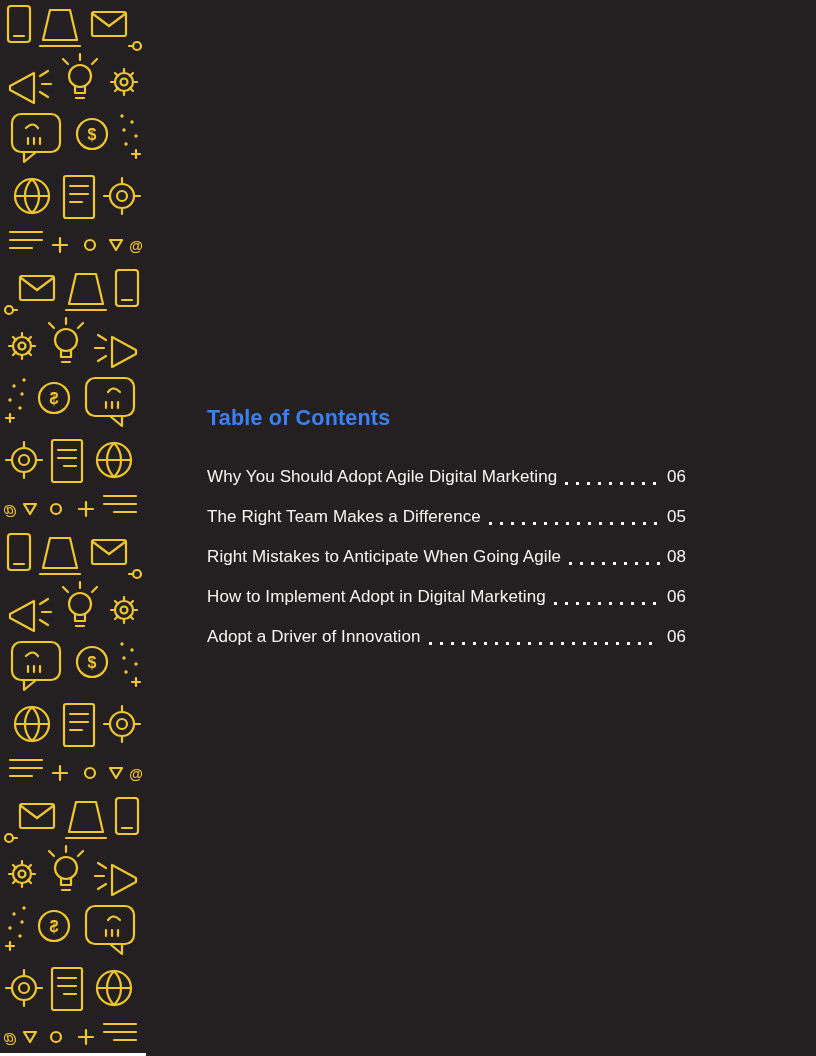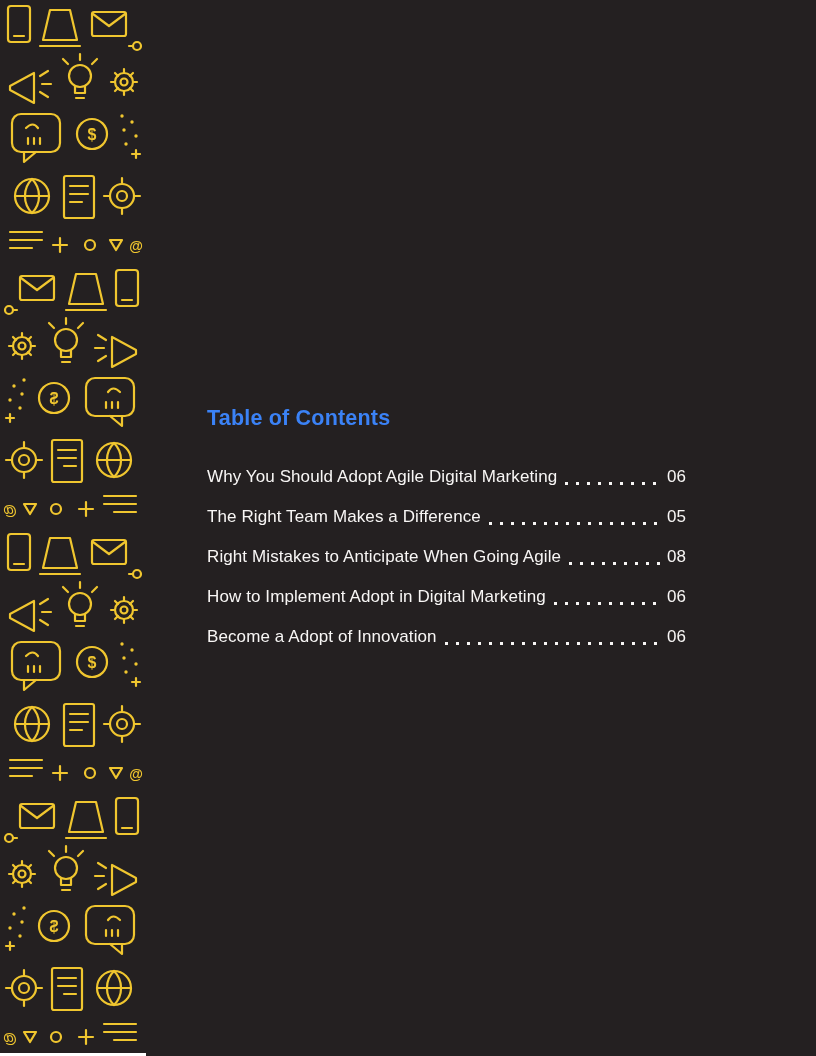--- a/index.html
+++ b/index.html
@@ -215,18 +215,18 @@
     <span class="toc-page">08</span>
   </div>
 
   <div class="toc-row">
     <span class="toc-label">How to Implement Adopt in Digital Marketing</span>
     <span class="leader"></span>
     <span class="toc-page">06</span>
   </div>
 
   <div class="toc-row">
-    <span class="toc-label">Become a Adopt of Innovation</span>
+    <span class="toc-label">Adopt a Driver of Innovation</span>
     <span class="leader"></span>
     <span class="toc-page">06</span>
   </div>
 </div>
 </main>
 
 </body></html>

